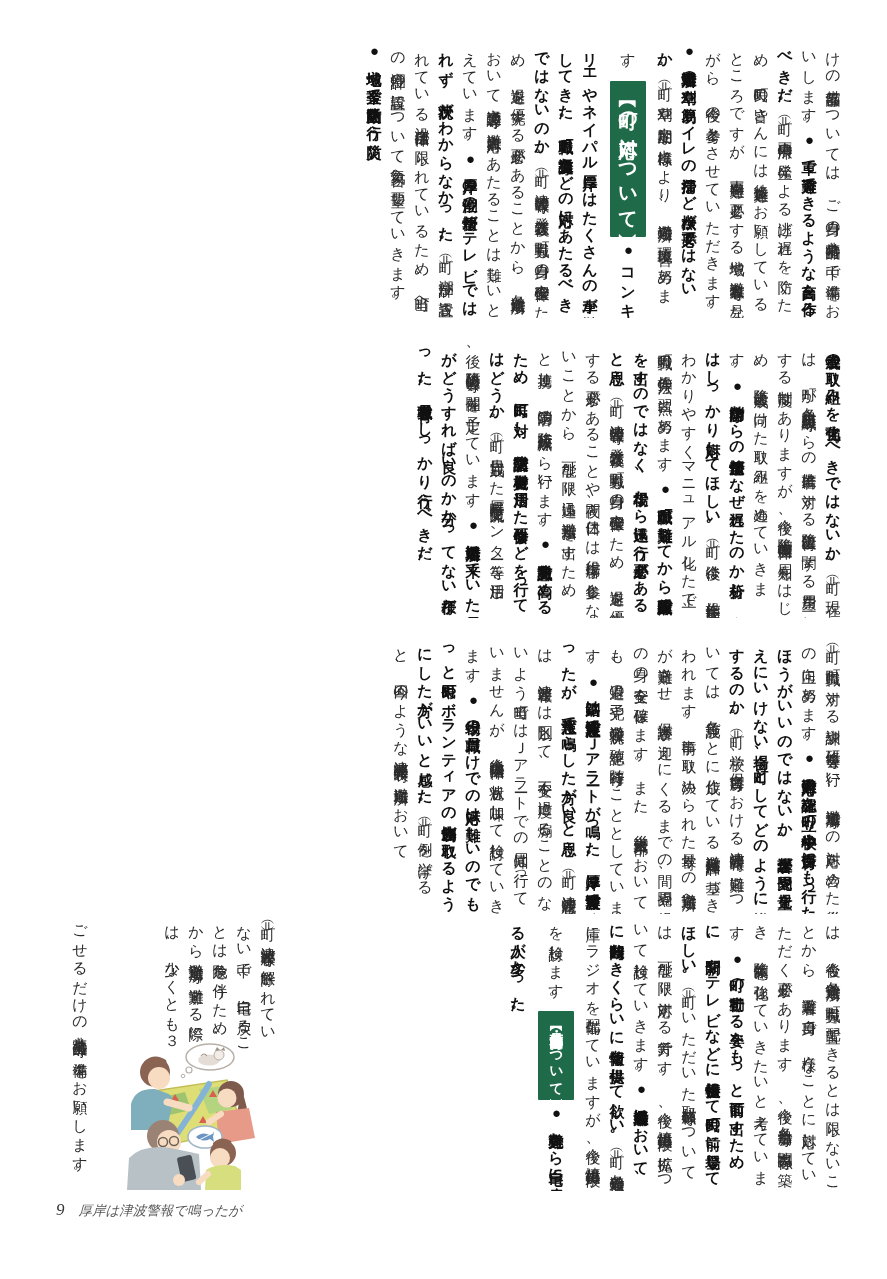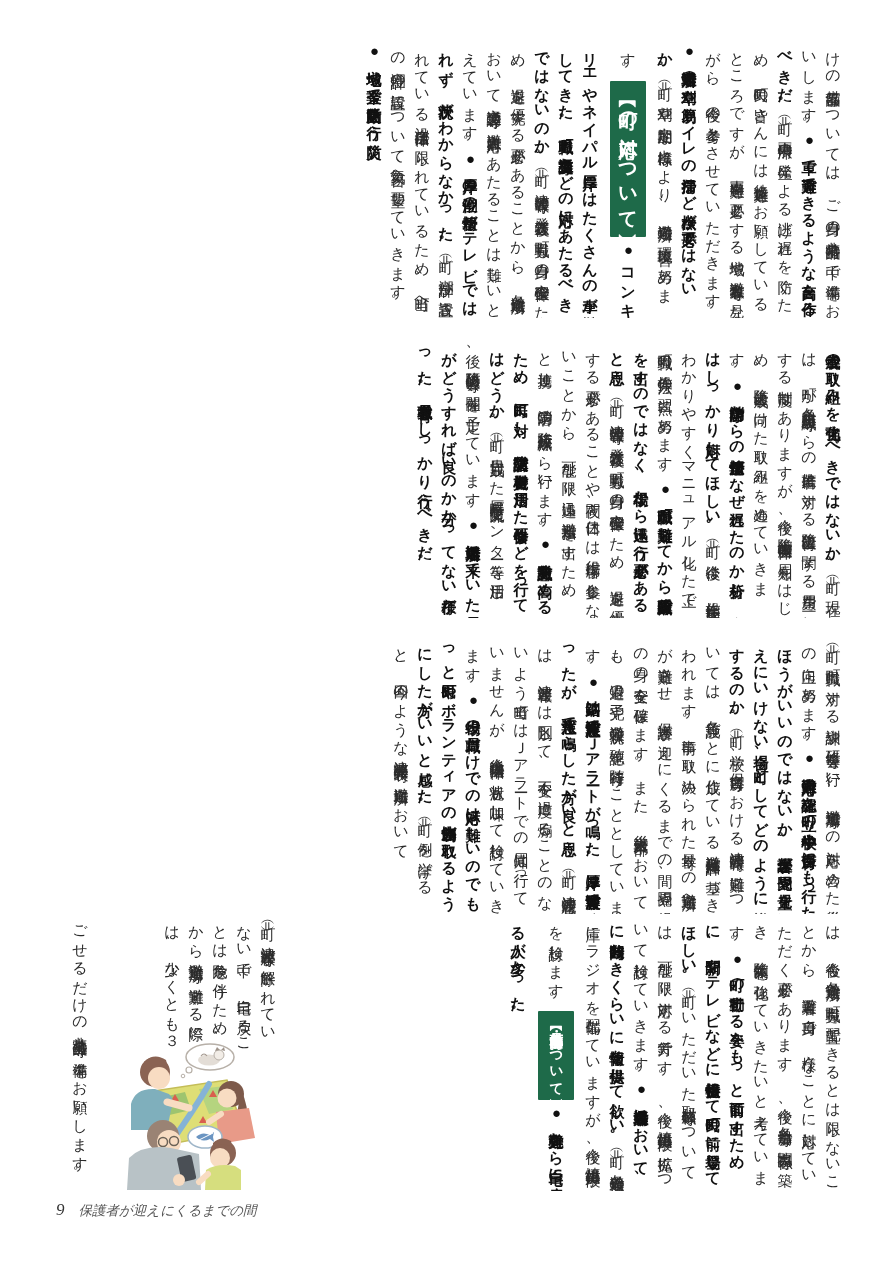--- a/index.html
+++ b/index.html
@@ -142,16 +142,16 @@
       <circle cx="110" cy="111" r="13" fill="#8a6353"></circle>
       <circle cx="107" cy="116" r="10" fill="#f8dcc2"></circle>
       <path d="M100,108 q8,-9 19,-3 l-1,-6 q-10,-6 -18,2 Z" fill="#8a6353"></path>
       <path d="M92,148 L93,128 Q104,121 122,124 L128,128 L128,148 Z" fill="#d6de7e"></path>
       <path d="M95,132 L86,140" stroke="#f8dcc2" stroke-width="6" stroke-linecap="round"></path>
     </g>
   </svg>
 
   <div id="footer">
     <span class="pgnum">9</span>
-    <span class="pgtitle">保護者が迎えにくるまでの間</span>
+    <span class="pgtitle">厚岸は津波警報で鳴ったが</span>
   </div>
 
 </div>
 
 </body></html>

